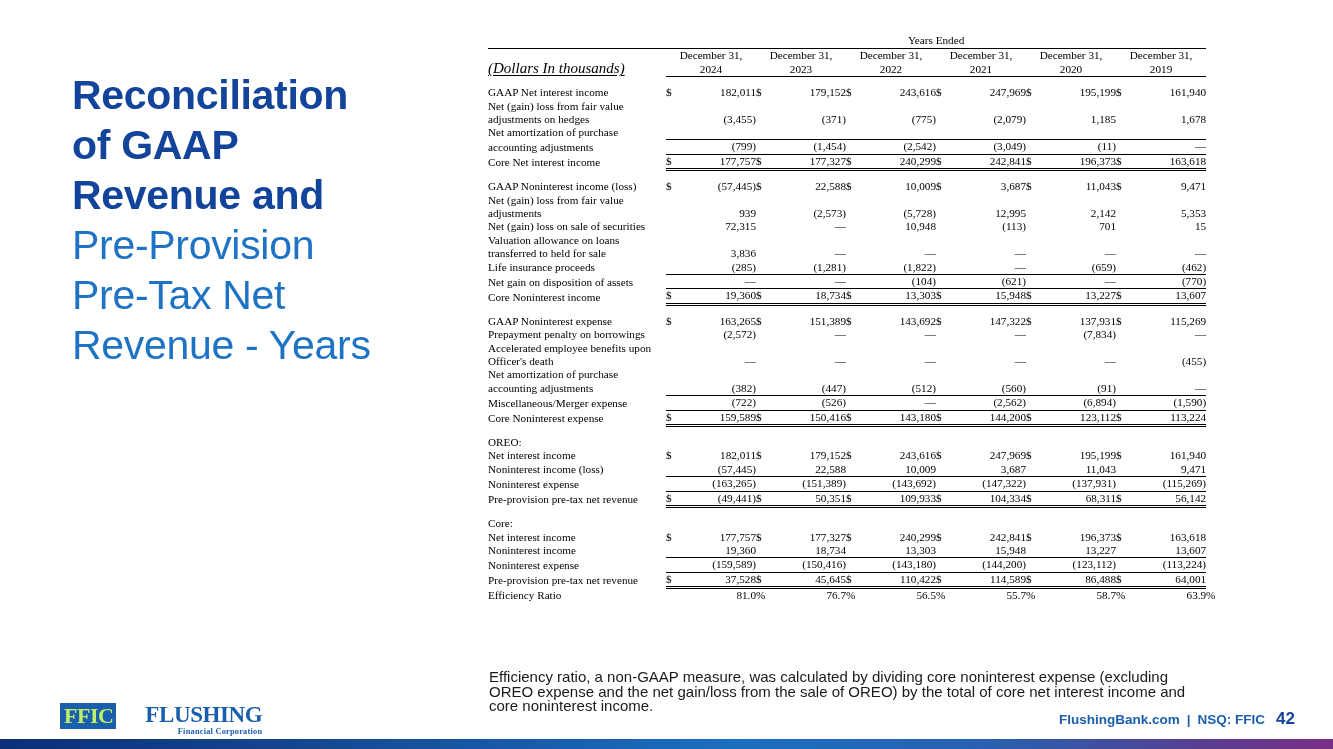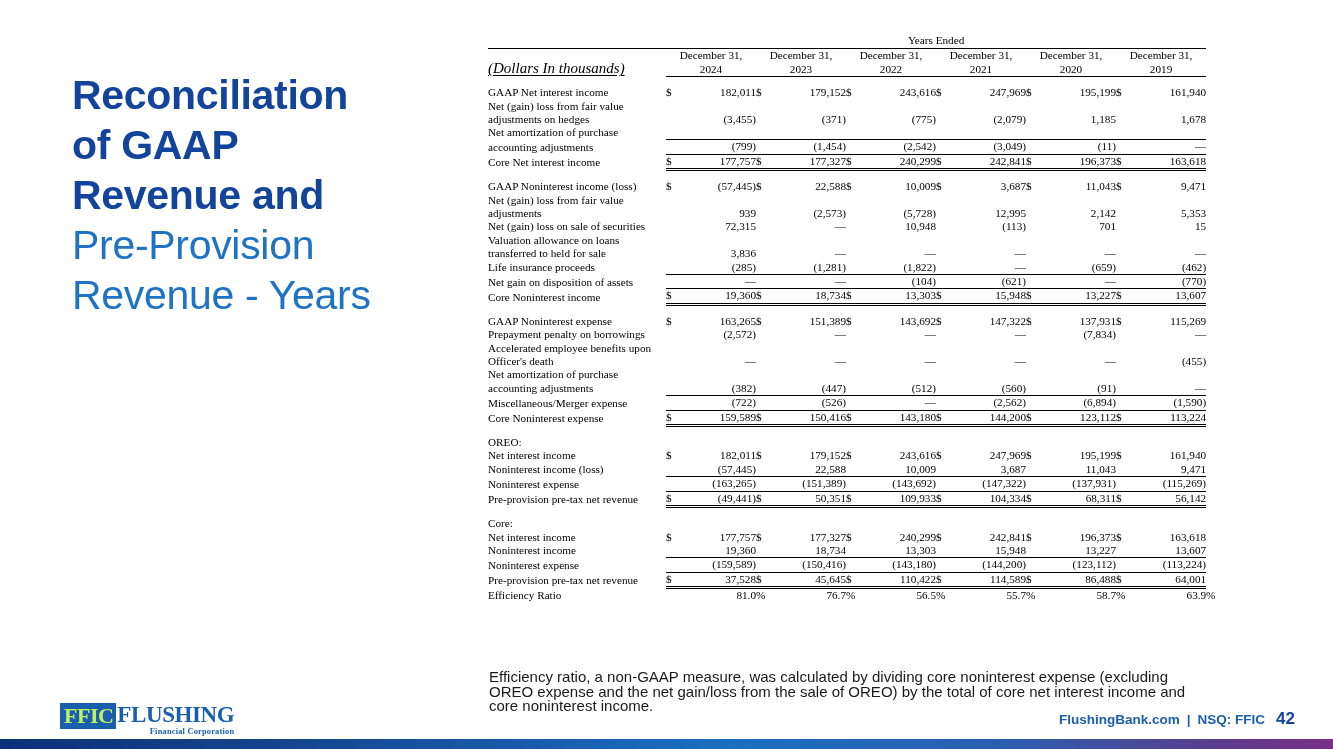--- a/index.html
+++ b/index.html
@@ -80,21 +80,21 @@
   .logo{position:absolute;left:60px;top:703px;display:flex;align-items:flex-start;}
   .logo-mark{
     background:#1a5fad;color:#bef264;
     font-family:"Liberation Serif",serif;font-weight:bold;
     font-size:22px;line-height:24px;padding:1px 3px 1px 4px;
     letter-spacing:-0.5px;
   }
   .logo-text{display:flex;flex-direction:column;margin-left:1px;}
   .logo-name{
     font-family:"Liberation Serif",serif;font-weight:bold;
-    font-size:23px;line-height:24px;color:#1a5fad;letter-spacing:-0.4px;
+    font-size:23px;line-height:24px;color:#1a5fad;letter-spacing:-0.4px;margin-left:28px;
   }
   .logo-sub{
     font-family:"Liberation Serif",serif;font-weight:bold;
     font-size:8.4px;line-height:10px;color:#1a5fad;
     text-align:right;letter-spacing:0.2px;margin-top:0px;
   }
 
   
   .footer-right{
     position:absolute;right:38px;top:709px;
@@ -114,20 +114,21 @@
 </head>
 <body>
 
 <div class="slide">
 
   <div class="title-block" id="title-block">
       <div class="title-line strong">Reconciliation</div>
       <div class="title-line strong">of GAAP</div>
       <div class="title-line strong">Revenue and</div>
       <div class="title-line light">Pre-Provision</div>
+      <div class="title-line light">Pre-Tax Net</div>
       <div class="title-line light">Revenue - Years</div>
     </div>
 
   <div class="table-wrap">
     <table class="fin">
       <colgroup>
         <col class="c-label">
           <col class="c-cur">
           <col class="c-num">
         <col class="c-cur">

